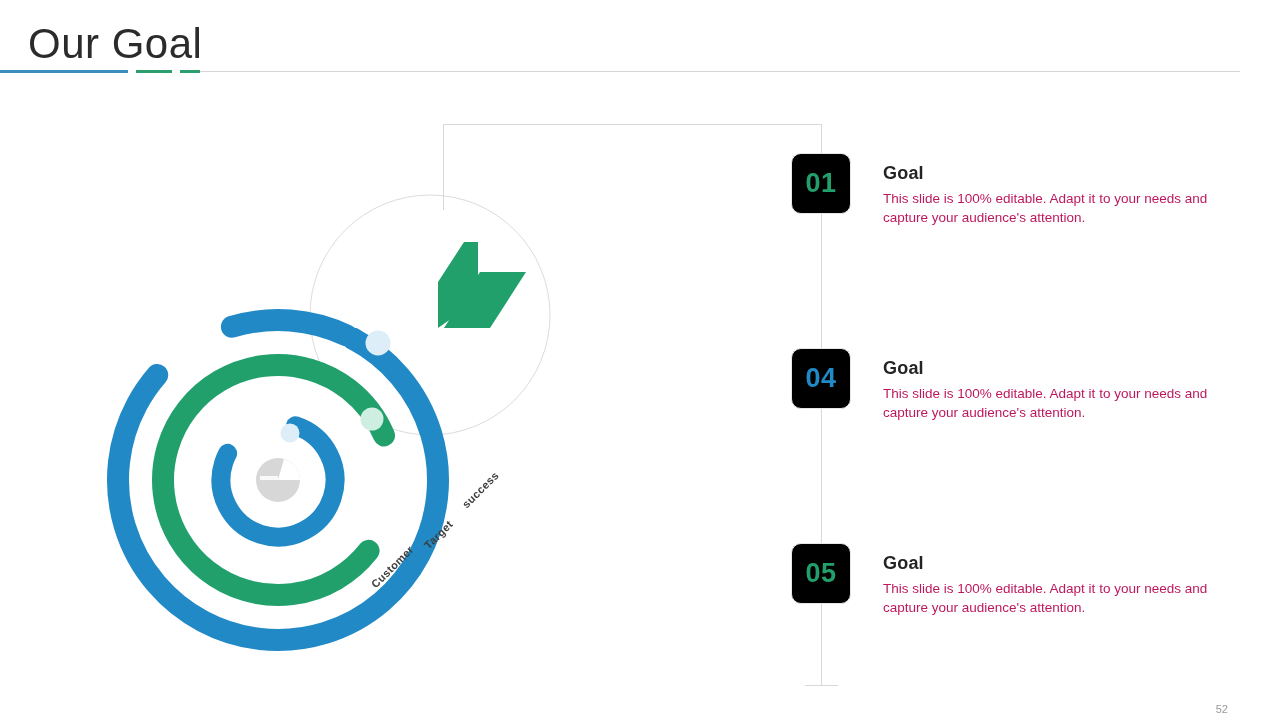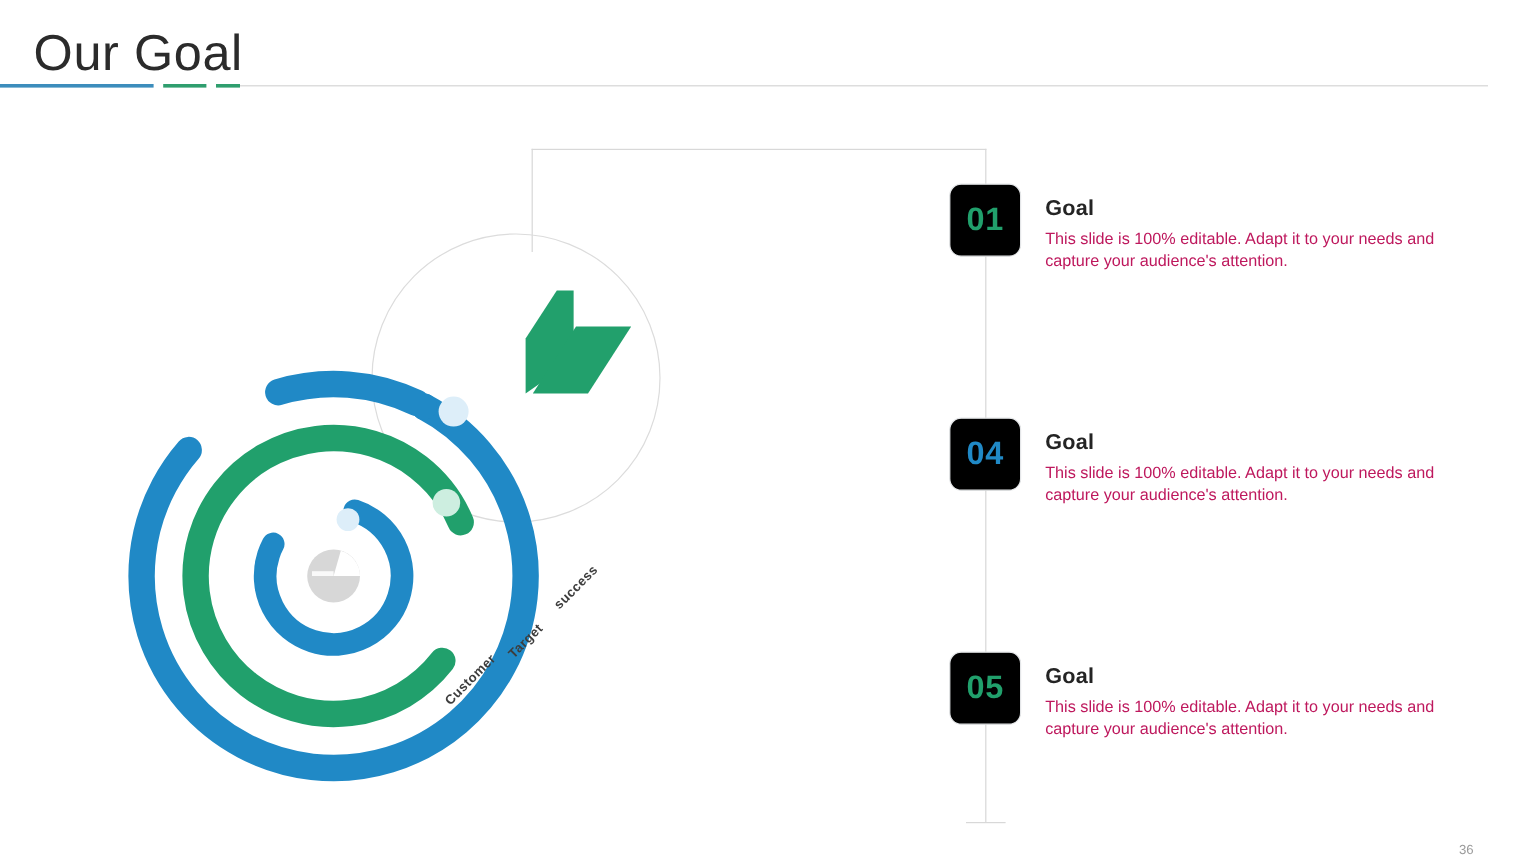--- a/index.html
+++ b/index.html
@@ -97,21 +97,21 @@
     box-sizing: border-box;
     display: flex;
     align-items: center;
     justify-content: center;
     font-size: 27px;
     font-weight: 700;
     letter-spacing: 0.5px;
   }
   .goal-text {
     position: absolute;
-    left: 80px;
+    left: 92px;
     top: 10px;
     width: 330px;
   }
   .goal-heading {
     font-size: 18px;
     font-weight: 700;
     color: #242424;
     letter-spacing: 0.2px;
     margin: 0 0 6px 0;
     line-height: 20px;
@@ -211,15 +211,15 @@
   <div class="goal-item" id="goal-item-2">
     <div class="num-badge">
       <span style="color: rgb(33, 160, 108);">05</span>
     </div>
     <div class="goal-text">
       <p class="goal-heading">Goal</p>
       <p class="goal-body">This slide is 100% editable. Adapt it to your needs and capture your audience's attention.</p>
     </div>
   </div>
 
-  <div id="page-number">36</div>
+  <div id="page-number">52</div>
 
 </div>
 
 </body></html>

